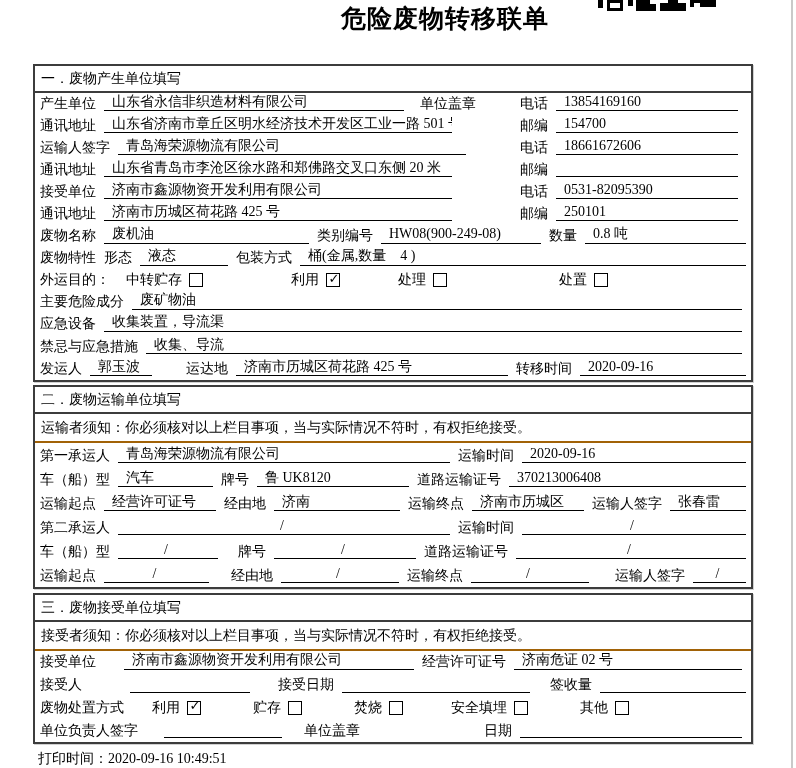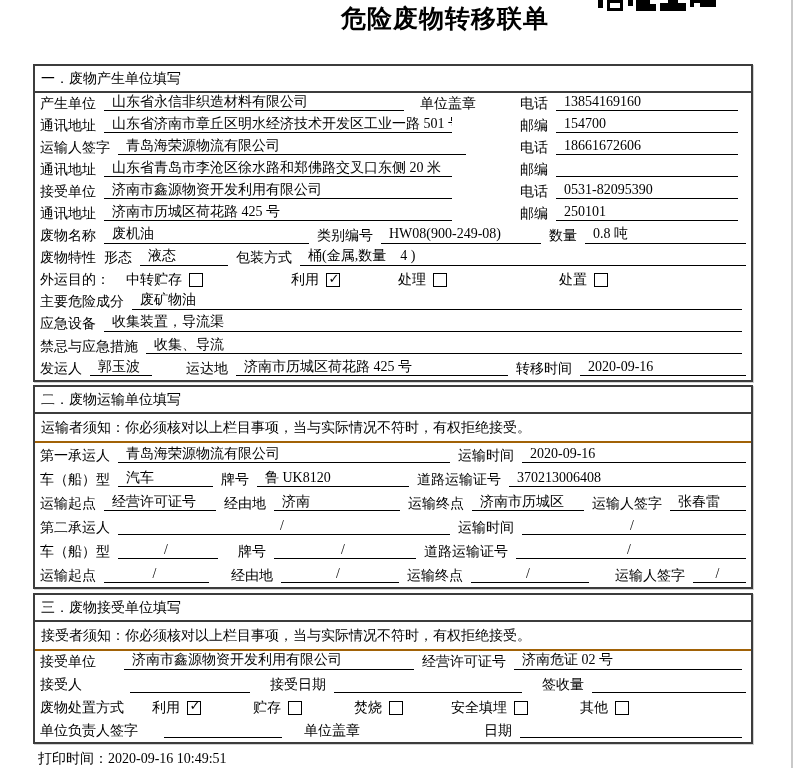--- a/index.html
+++ b/index.html
@@ -245,21 +245,21 @@
       <div class="row">
         <span class="lbl" style="margin-right:28px">接受单位</span>
         <span class="u" style="width:290px">济南市鑫源物资开发利用有限公司</span>
         <span class="lbl">经营许可证号</span>
         <span class="u grow" style="margin-right:4px">济南危证 02 号</span>
       </div>
 
       <div class="row">
         <span class="lbl" style="margin-right:48px">接受人</span>
         <span class="u" style="width:120px"></span>
-        <span class="lbl" style="margin-left:12px">接受日期</span>
+        <span class="lbl" style="margin-left:20px">接受日期</span>
         <span class="u" style="width:188px"></span>
         <span class="lbl" style="margin-left:12px">签收量</span>
         <span class="u grow"></span>
       </div>
 
       <div class="row">
         <span class="lbl">废物处置方式</span>
         <span class="cbg" style="margin-left:20px">
           <span class="cl">利用</span>
             <span class="bx">

